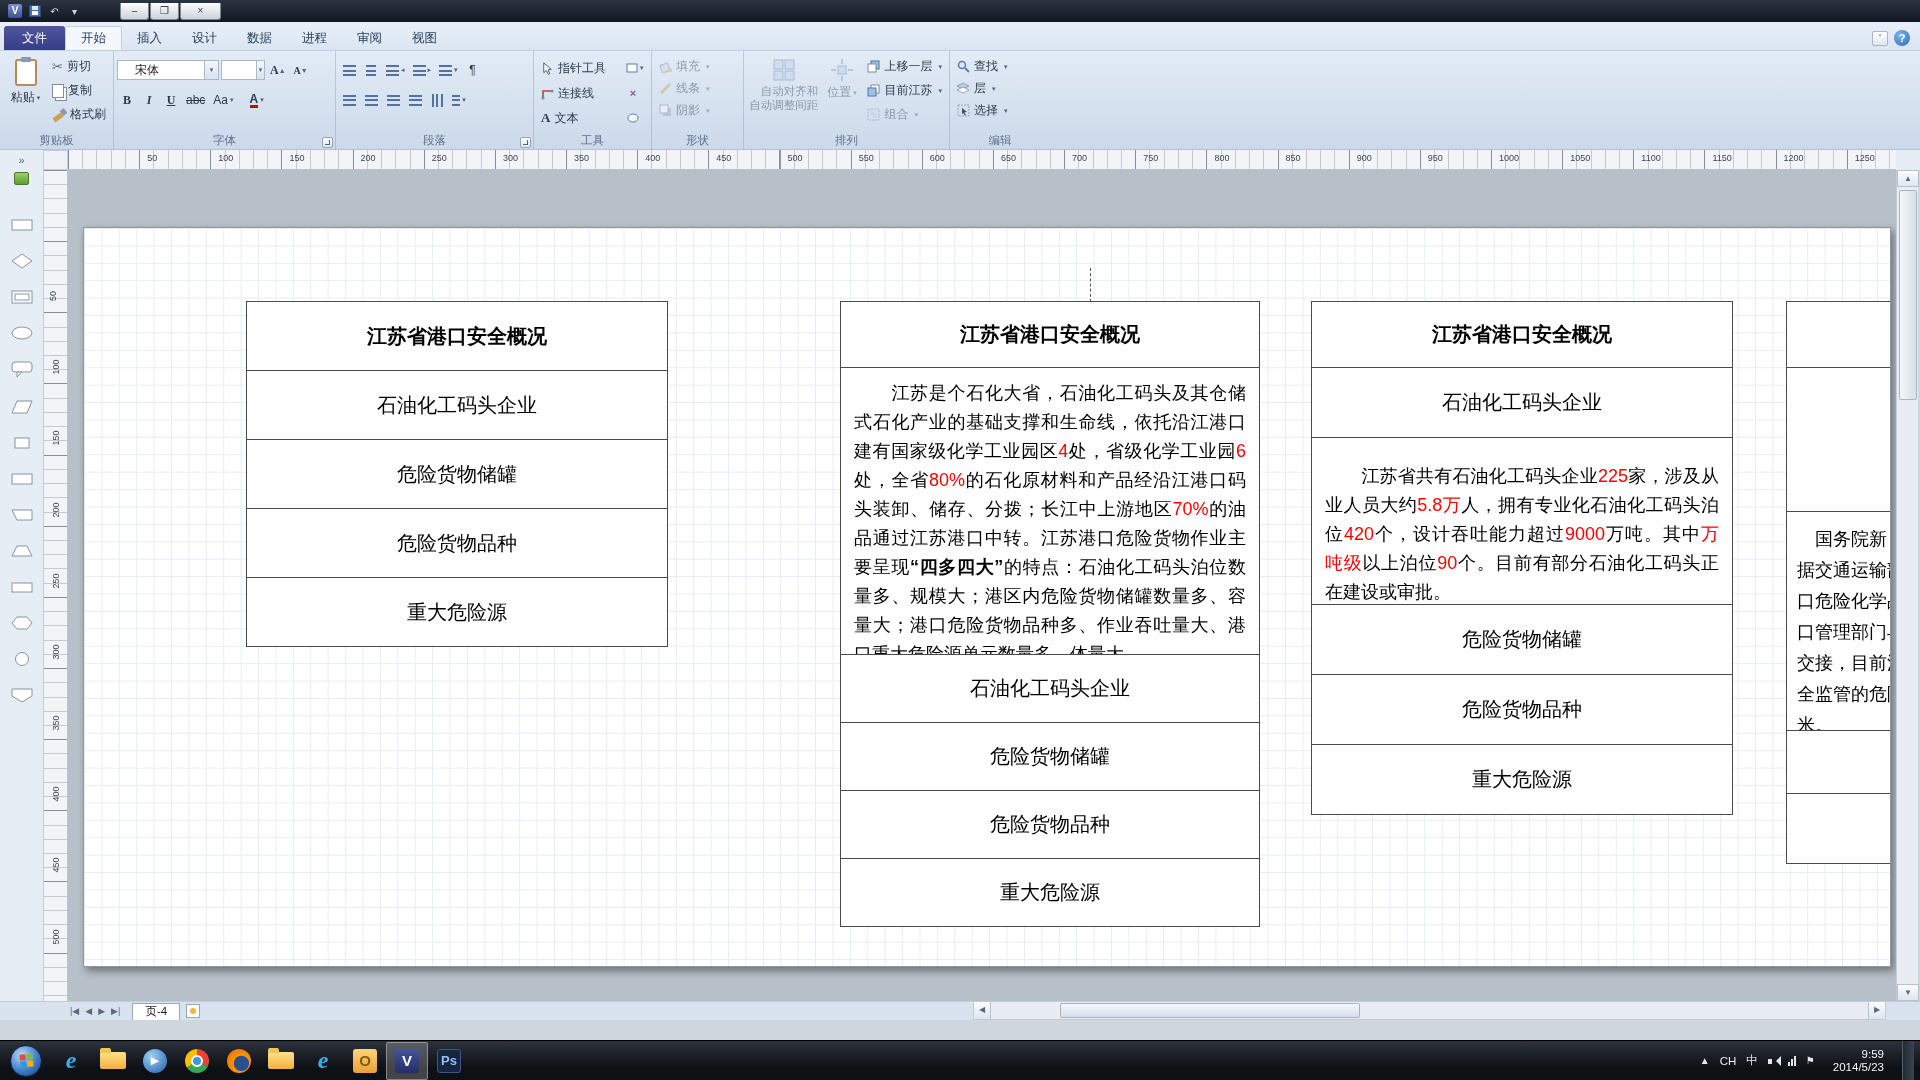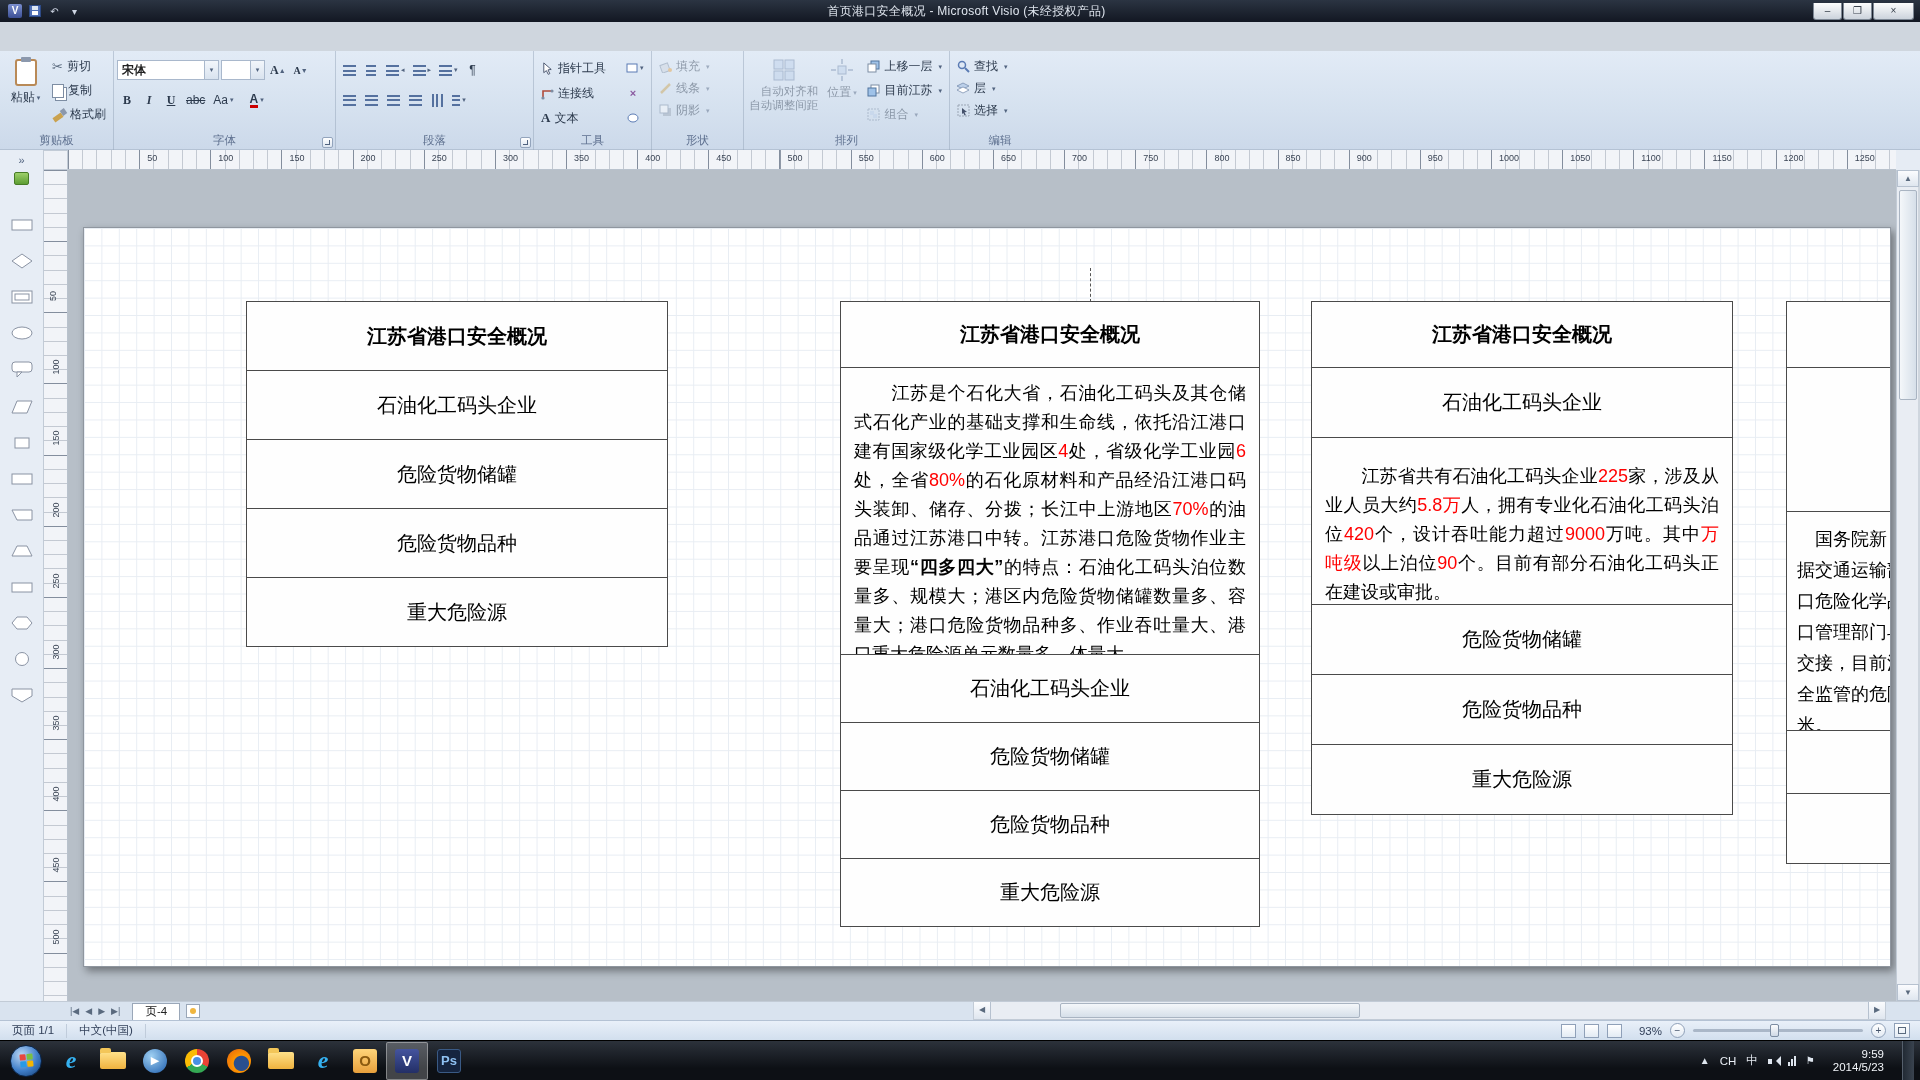--- a/index.html
+++ b/index.html
@@ -46,21 +46,21 @@
 
   .ic-clipboard{width:22px;height:27px;border:2px solid #b98a57;border-radius:3px;background:#fff;position:relative;}
   .ic-clipboard::before{content:'';position:absolute;left:4px;top:-4px;width:10px;height:5px;background:#8b98ad;border-radius:1px;}
   .ic-copy{width:12px;height:14px;background:#fff;border:1px solid #7d8da3;box-shadow:3px 3px 0 -1px #fff,3px 3px 0 0 #7d8da3;}
   .ic-brush{width:14px;height:14px;position:relative;}
   .ic-brush::before{content:'';position:absolute;left:1px;top:7px;width:10px;height:5px;background:#caa24f;transform:rotate(-35deg);}
   .ic-brush::after{content:'';position:absolute;right:0;top:1px;width:5px;height:6px;background:#8b98ad;transform:rotate(-35deg);}
   .scissor{color:#5a6a7e;font-size:13px;}
 
   .combo{height:20px;background:#fff;border:1px solid #a9b8cc;display:flex;align-items:center;font-size:12px;color:#222;}
-  .combo .cval{flex:1;padding:0 4px;overflow:hidden;white-space:nowrap;font-weight:bold;}
+  .combo .cval{flex:1;padding:0 17px;overflow:hidden;white-space:nowrap;}
   .combo .cdd{width:14px;height:100%;background:linear-gradient(#f2f6fb,#d9e3ef);border-left:1px solid #a9b8cc;font-size:7px;color:#51637f;display:flex;align-items:center;justify-content:center;}
   .li{width:13px;height:11px;background:repeating-linear-gradient(to bottom,#55719f 0 2px,transparent 2px 4.5px);}
   .fcA{font-weight:bold;border-bottom:3px solid #c00;line-height:12px;}
 
   
   .corner1{position:absolute;top:150px;left:0;width:44px;height:20px;background:#e6ecf4;border-bottom:1px solid #c2cbd6;}
   .corner2{position:absolute;top:150px;left:44px;width:24px;height:20px;background:#eef1f6;border:1px solid #c2cbd6;border-left:none;}
   .rulerH{position:absolute;top:150px;left:68px;width:1828px;height:20px;background:#f2f4f8;border-bottom:1px solid #b9c2cd;background-image:repeating-linear-gradient(90deg,rgba(110,122,140,.75) 0 1px,transparent 1px 71.15px),repeating-linear-gradient(90deg,rgba(110,122,140,.35) 0 1px,transparent 1px 14.23px);}
   .rulerH .rlabel{position:absolute;top:3px;font-size:9px;color:#3c4656;}
   .cornerR{position:absolute;top:150px;left:1896px;width:24px;height:20px;background:#e6ecf4;}
@@ -150,28 +150,41 @@
 
   <div class="titlebar">
     <div class="qat">
       <span class="appic">V</span>
       <span class="qicon">
           <span class="saveic"></span>
         </span>
       <span class="qicon">↶</span>
       <span class="qicon">▾</span>
     </div>
-    <div class="title">首页港口安全概况 - Microsoft Visio (未经授权产品)</div>
     <div class="wbtns">
       <span class="wbtn">–</span>
       <span class="wbtn">❐</span>
       <span class="wbtn close">×</span>
     </div>
   </div>
 
+  <div class="tabrow">
+    <div class="ftab">文件</div>
+    <div class="rtab active">开始</div>
+    <div class="rtab">插入</div>
+    <div class="rtab">设计</div>
+    <div class="rtab">数据</div>
+    <div class="rtab">进程</div>
+    <div class="rtab">审阅</div>
+    <div class="rtab">视图</div>
+    <div class="tr-right">
+      <span class="ribmin">ˆ</span>
+      <span class="ribhelp">?</span>
+    </div>
+  </div>
 
   <div class="ribbon">
 
     <div class="rgroup" style="width:114px">
       <div class="rg-body">
         <div class="bigbtn">
           <span class="ic-clipboard"></span>
           <span class="bb-label">
               <span>粘贴</span>
               <span class="dd">▾</span>
@@ -620,37 +633,20 @@
     </div>
     <div class="ptab">页-4</div>
     <div class="pins"></div>
   </div>
   <div class="hscroll">
     <div class="sbtnH">◀</div>
     <div class="hthumb"></div>
     <div class="sbtnH right">▶</div>
   </div>
 
-  <div class="statusbar">
-    <div class="sb-item">页面 1/1</div>
-    <div class="sb-item">中文(中国)</div>
-    <div class="sb-right">
-      <span class="vicon"></span>
-      <span class="vicon"></span>
-      <span class="vicon"></span>
-      <span class="zoomtext">93%</span>
-      <span class="zbtn">−</span>
-      <span class="ztrack">
-          <span class="ztick"></span>
-          <span class="zthumb"></span>
-        </span>
-      <span class="zbtn">+</span>
-      <span class="zfit"></span>
-    </div>
-  </div>
 
   <div class="taskbar">
     <div class="orb">
       <span class="flag">
           <i style="background:#e9483f"></i>
           <i style="background:#7ac043"></i>
           <i style="background:#299ae6"></i>
           <i style="background:#f7b500"></i>
         </span>
     </div>

